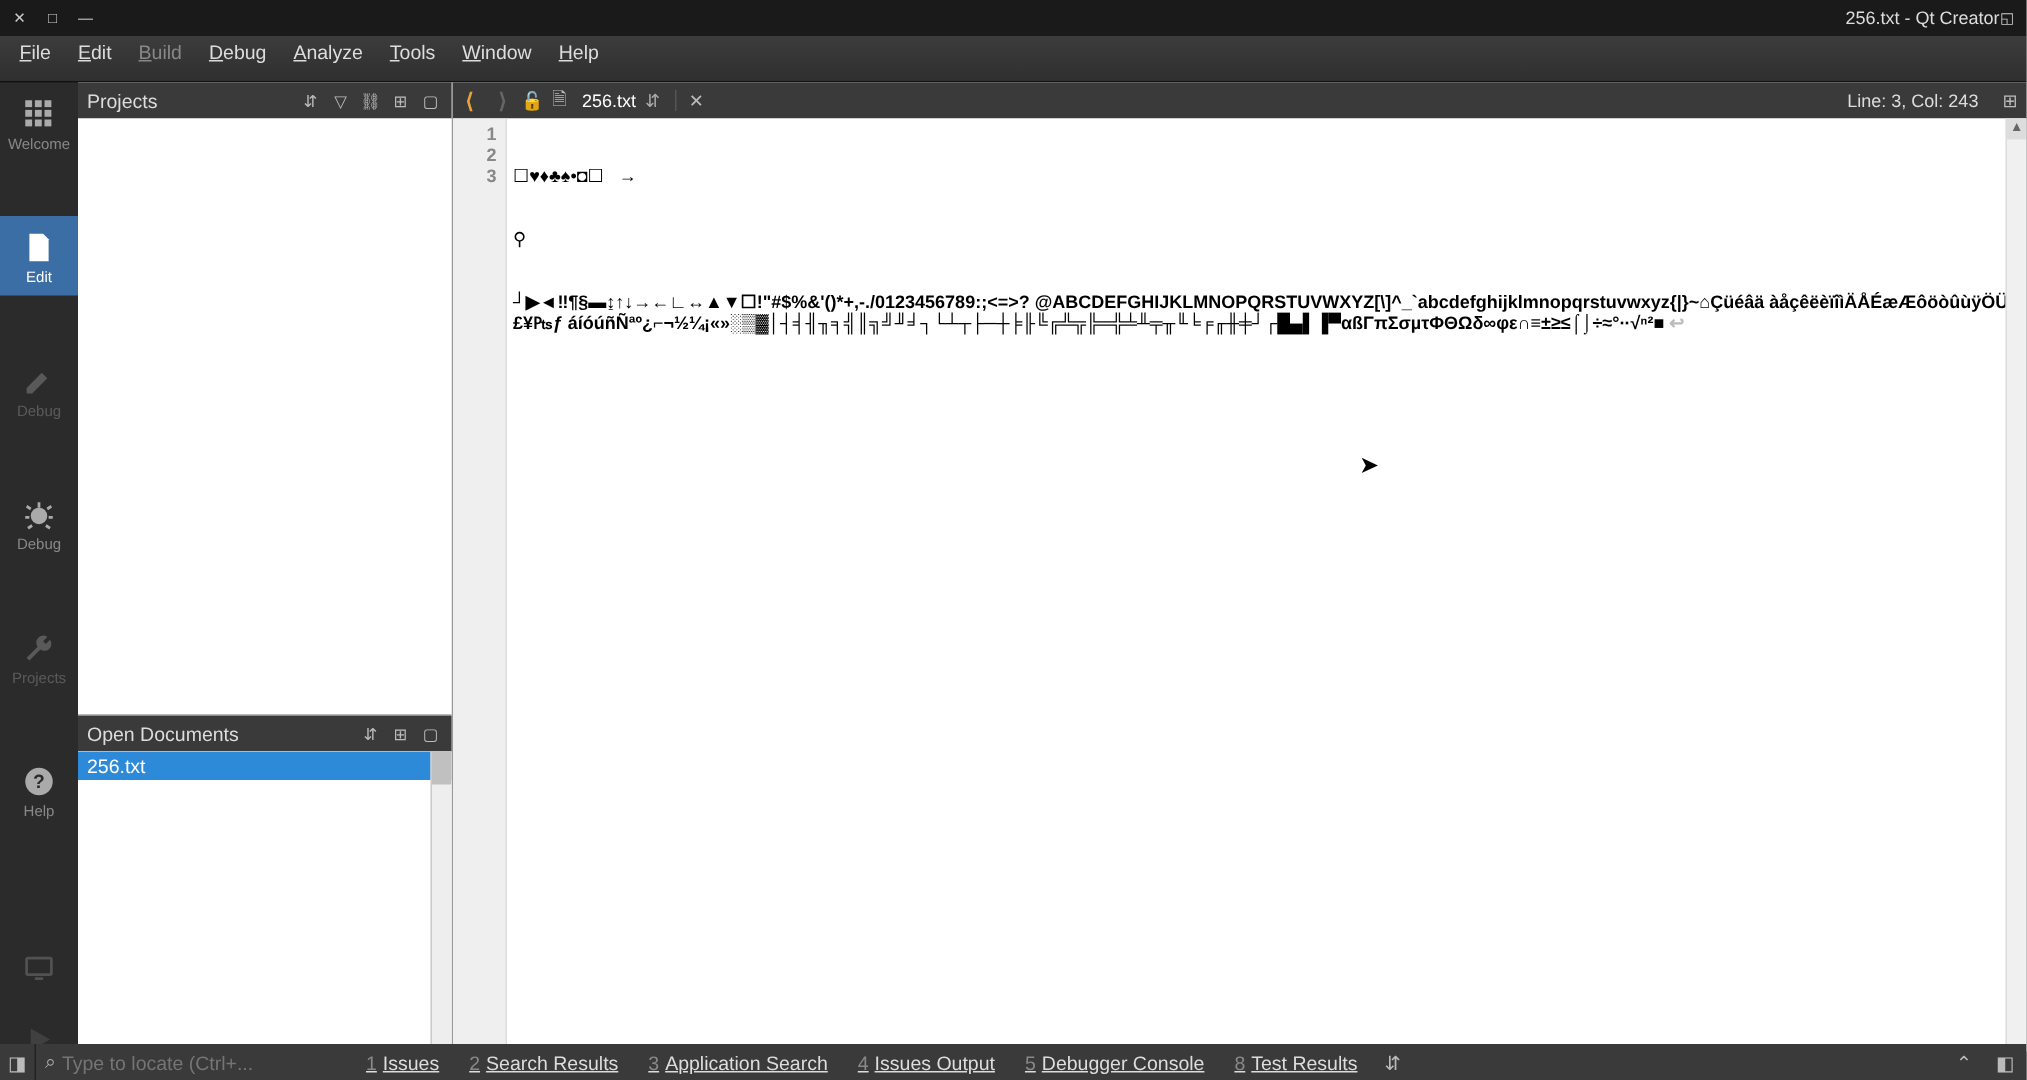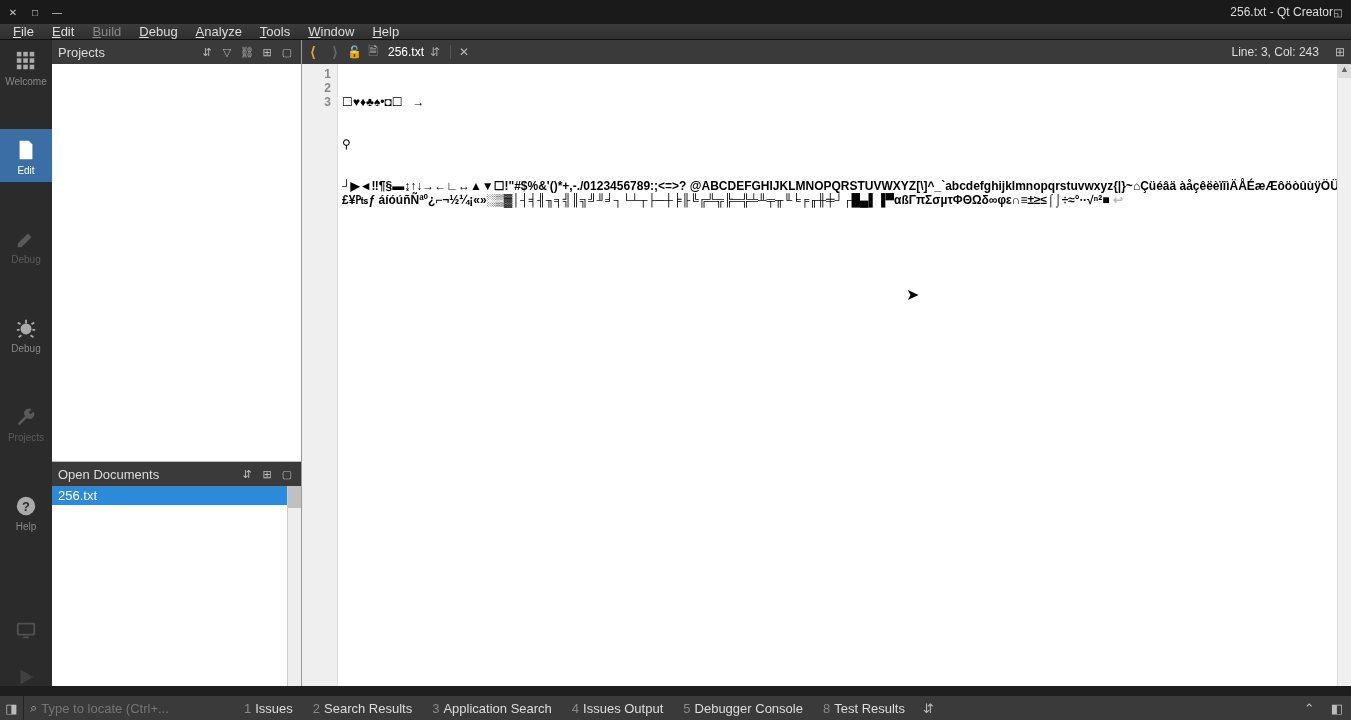--- a/index.html
+++ b/index.html
@@ -6,21 +6,21 @@
   body { width: 1351px; height: 720px; background: #1e1e1e; overflow: hidden; position: relative; }
 
   
   .titlebar { height: 24px; background: #1a1a1a; display: flex; align-items: center; color: #ddd; font-size: 12px; }
   .titlebar .win-btns { display: flex; gap: 12px; padding-left: 8px; }
   .titlebar .win-btn { width: 10px; height: 10px; display: flex; align-items: center; justify-content: center; color: #ccc; font-size: 10px; }
   .titlebar .title { flex: 1; text-align: right; }
   .titlebar .right-btns { padding-right: 8px; display:flex; gap:10px; }
 
   
-  .menubar { height: 16px; background: linear-gradient(#3c3c3c,#2f2f2f); display: flex; align-items: center; padding: 0 4px; border-bottom: 1px solid #111; }
+  .menubar { height: 31px; background: linear-gradient(#3c3c3c,#2f2f2f); display: flex; align-items: flex-start; padding: 0 4px; border-bottom: 1px solid #111; }
   .menubar .menu-item { color: #ddd; font-size: 13px; padding: 3px 9px; cursor: pointer; }
   .menubar .menu-item .ul { text-decoration: underline; }
 
   .main-area { display: flex; height: calc(720px - 24px - 26px - 24px); }
 
   
   .modebar { width: 52px; background: #2b2b2b; display: flex; flex-direction: column; align-items: center; gap: 36px; }
   .modebar .mitem { width: 52px; display:flex; flex-direction:column; align-items:center; justify-content:center; color:#888; font-size:10px; padding: 8px 0 6px; cursor:pointer; }
   .modebar .mitem .micon { width:26px; height:26px; display:flex; align-items:center; justify-content:center; margin-bottom:2px; }
   .modebar .mitem.active { background:#3a6ea5; color:#fff; }
@@ -65,21 +65,21 @@
   .editor-vscroll { position:absolute; right:0; top:0; width:14px; height:100%; background:#f0f0f0; border-left:1px solid #ddd; }
   .editor-vscroll .sbtn { height:14px; background:#ddd; font-size:9px; text-align:center; color:#666; }
   .cursor-ptr { position:absolute; left:604px; top:221px; font-size:16px; color:#000; pointer-events:none; }
 
   
   .statusbar { position:absolute; bottom:0; left:0; right:0; height:24px; background:#3a3a3a; color:#ddd; display:flex; align-items:center; font-size:13px; }
   .statusbar .sb-icon { width:24px; height:24px; display:flex; align-items:center; justify-content:center; cursor:pointer; color:#bbb; border-right:1px solid #222; }
   .statusbar .locator { display:flex; align-items:center; padding:0 6px; width:210px; }
   .statusbar .locator input { background:transparent; border:none; color:#22c55e; font-size:13px; outline:none; width:170px; }
   .statusbar .search-icon { color:#aaa; margin-right:4px; }
-  .statusbar .output-btn { padding:0 10px; cursor:pointer; }
+  .statusbar .output-btn { padding:0 10px; cursor:pointer;text-decoration:underline; }
   .statusbar .output-btn .num { color:#888; margin-right:4px; }
   .statusbar .spacer2 { flex:1; }
   .statusbar .r-icon { padding:0 8px; color:#bbb; cursor:pointer; }
 </style>
 </head>
 <body>
 
 <div class="titlebar">
   <div class="win-btns">
     <div class="win-btn">✕</div>

